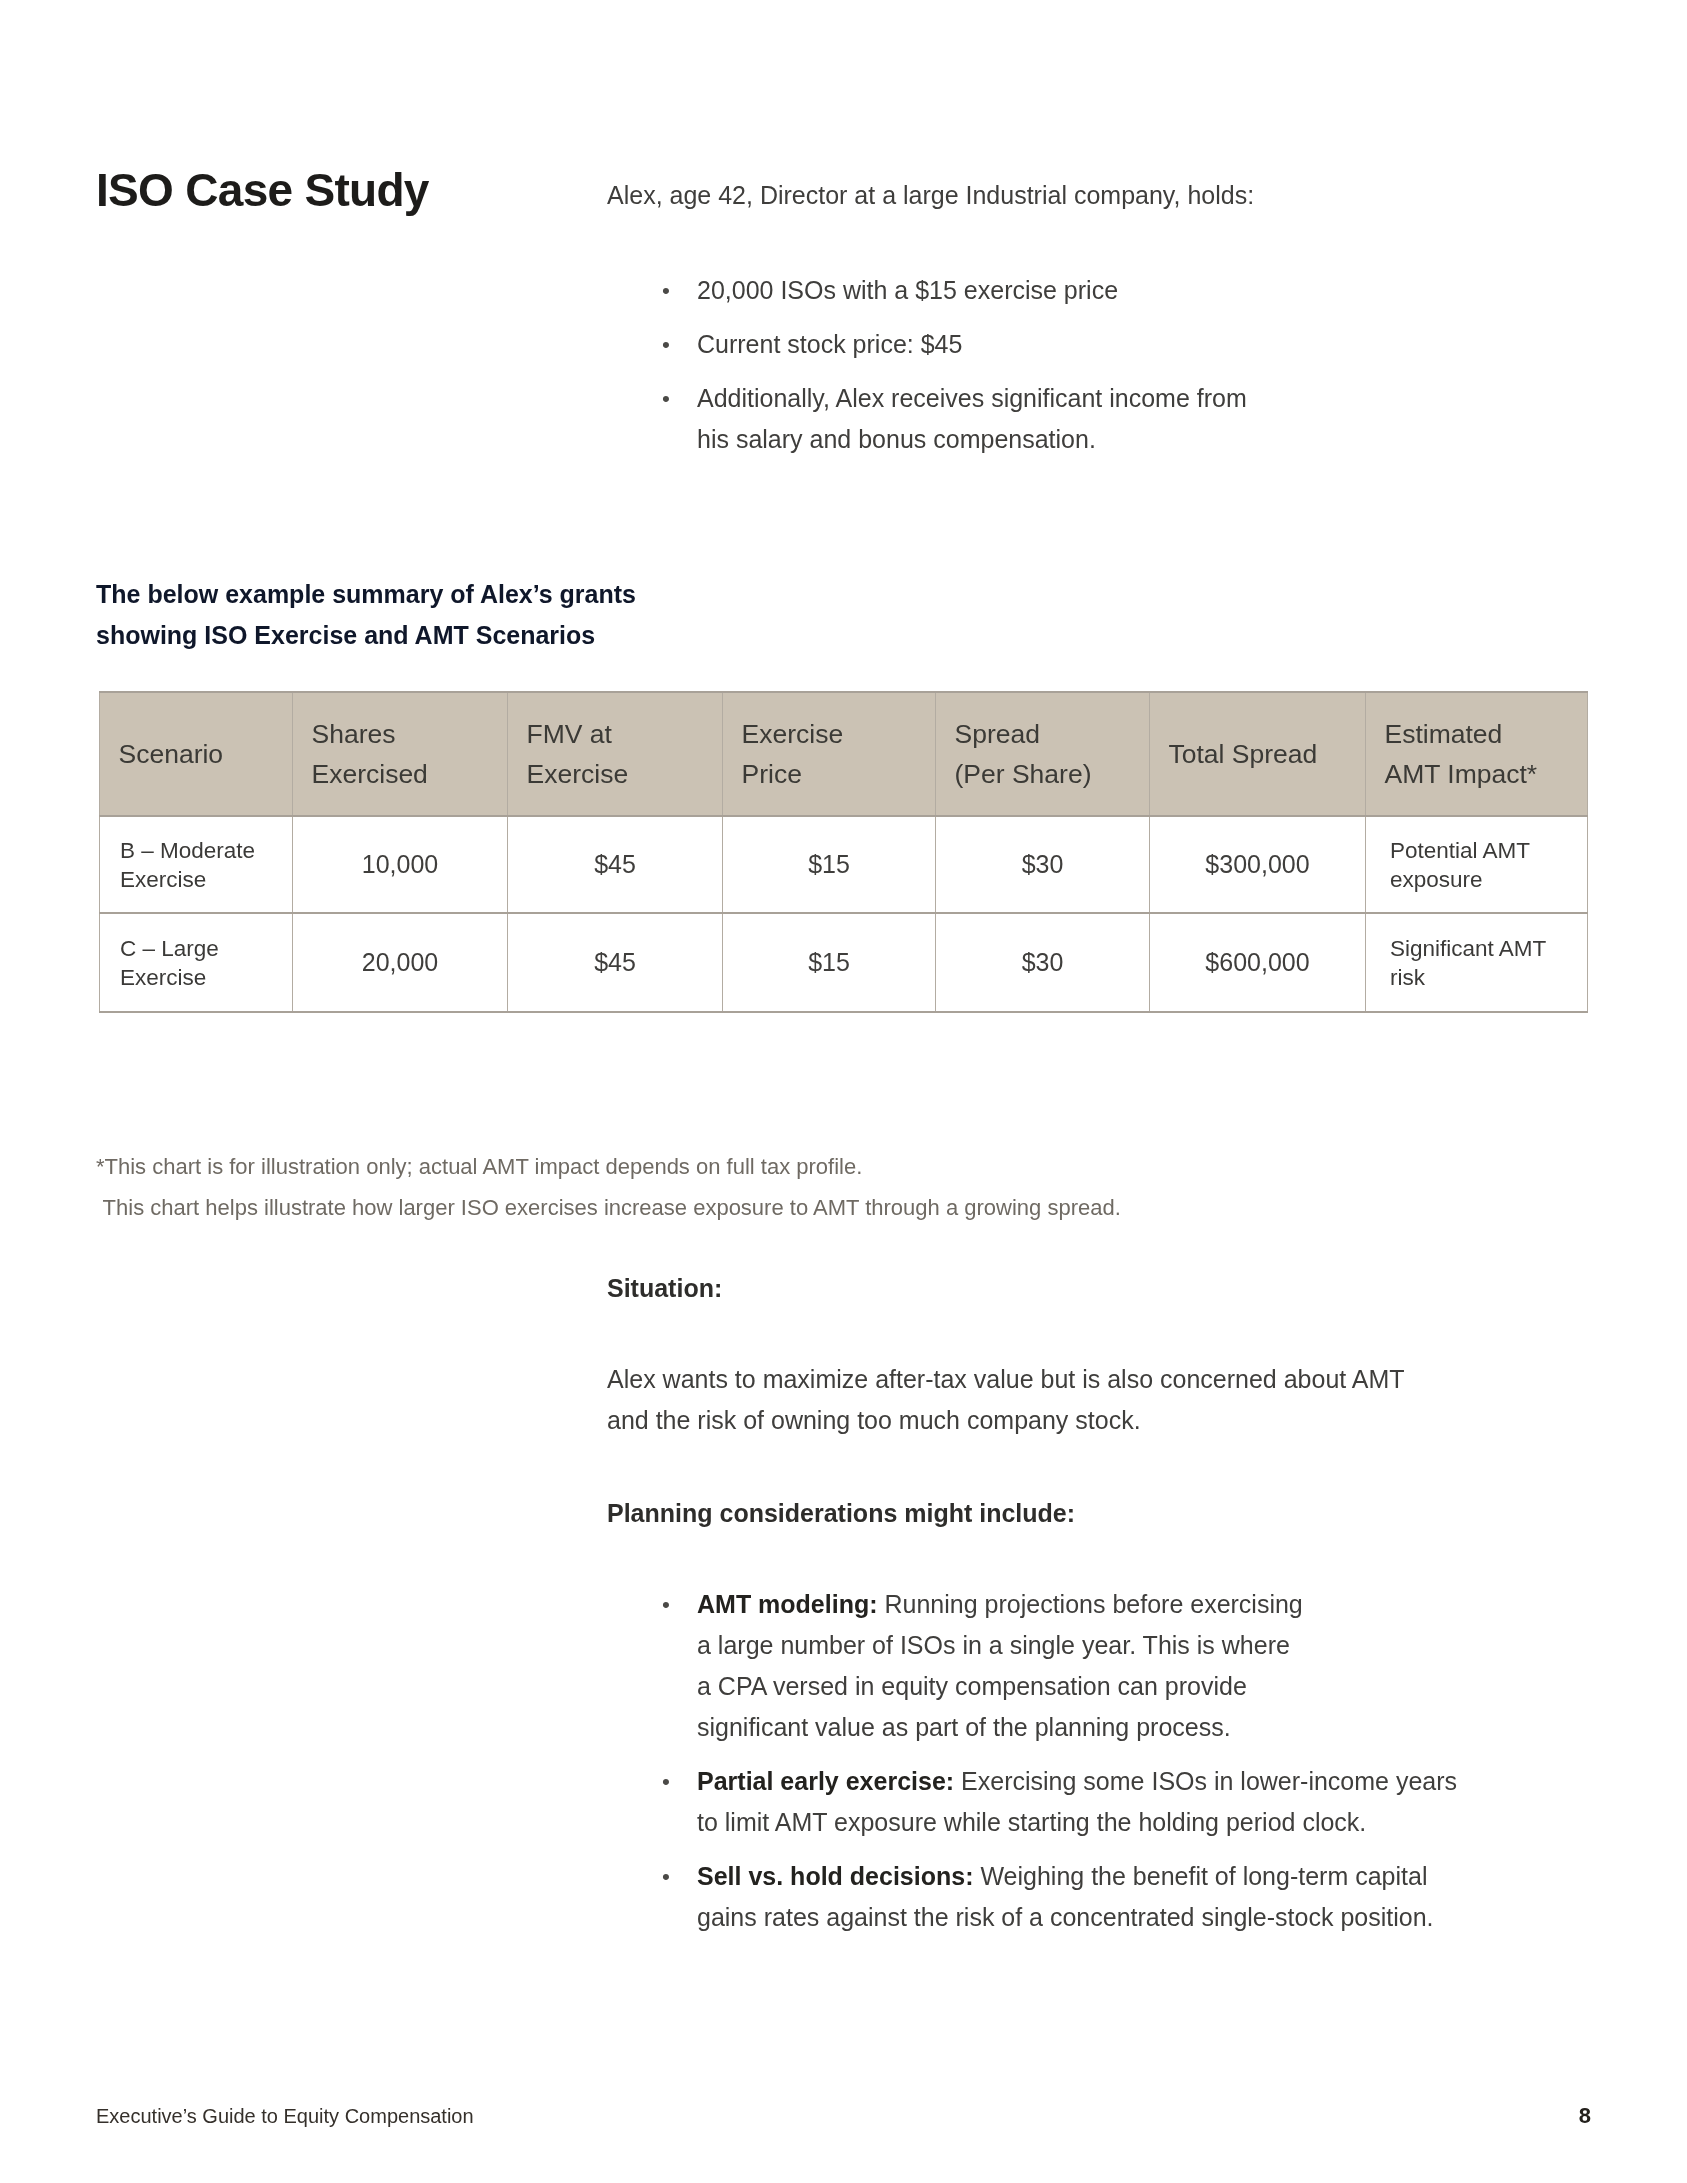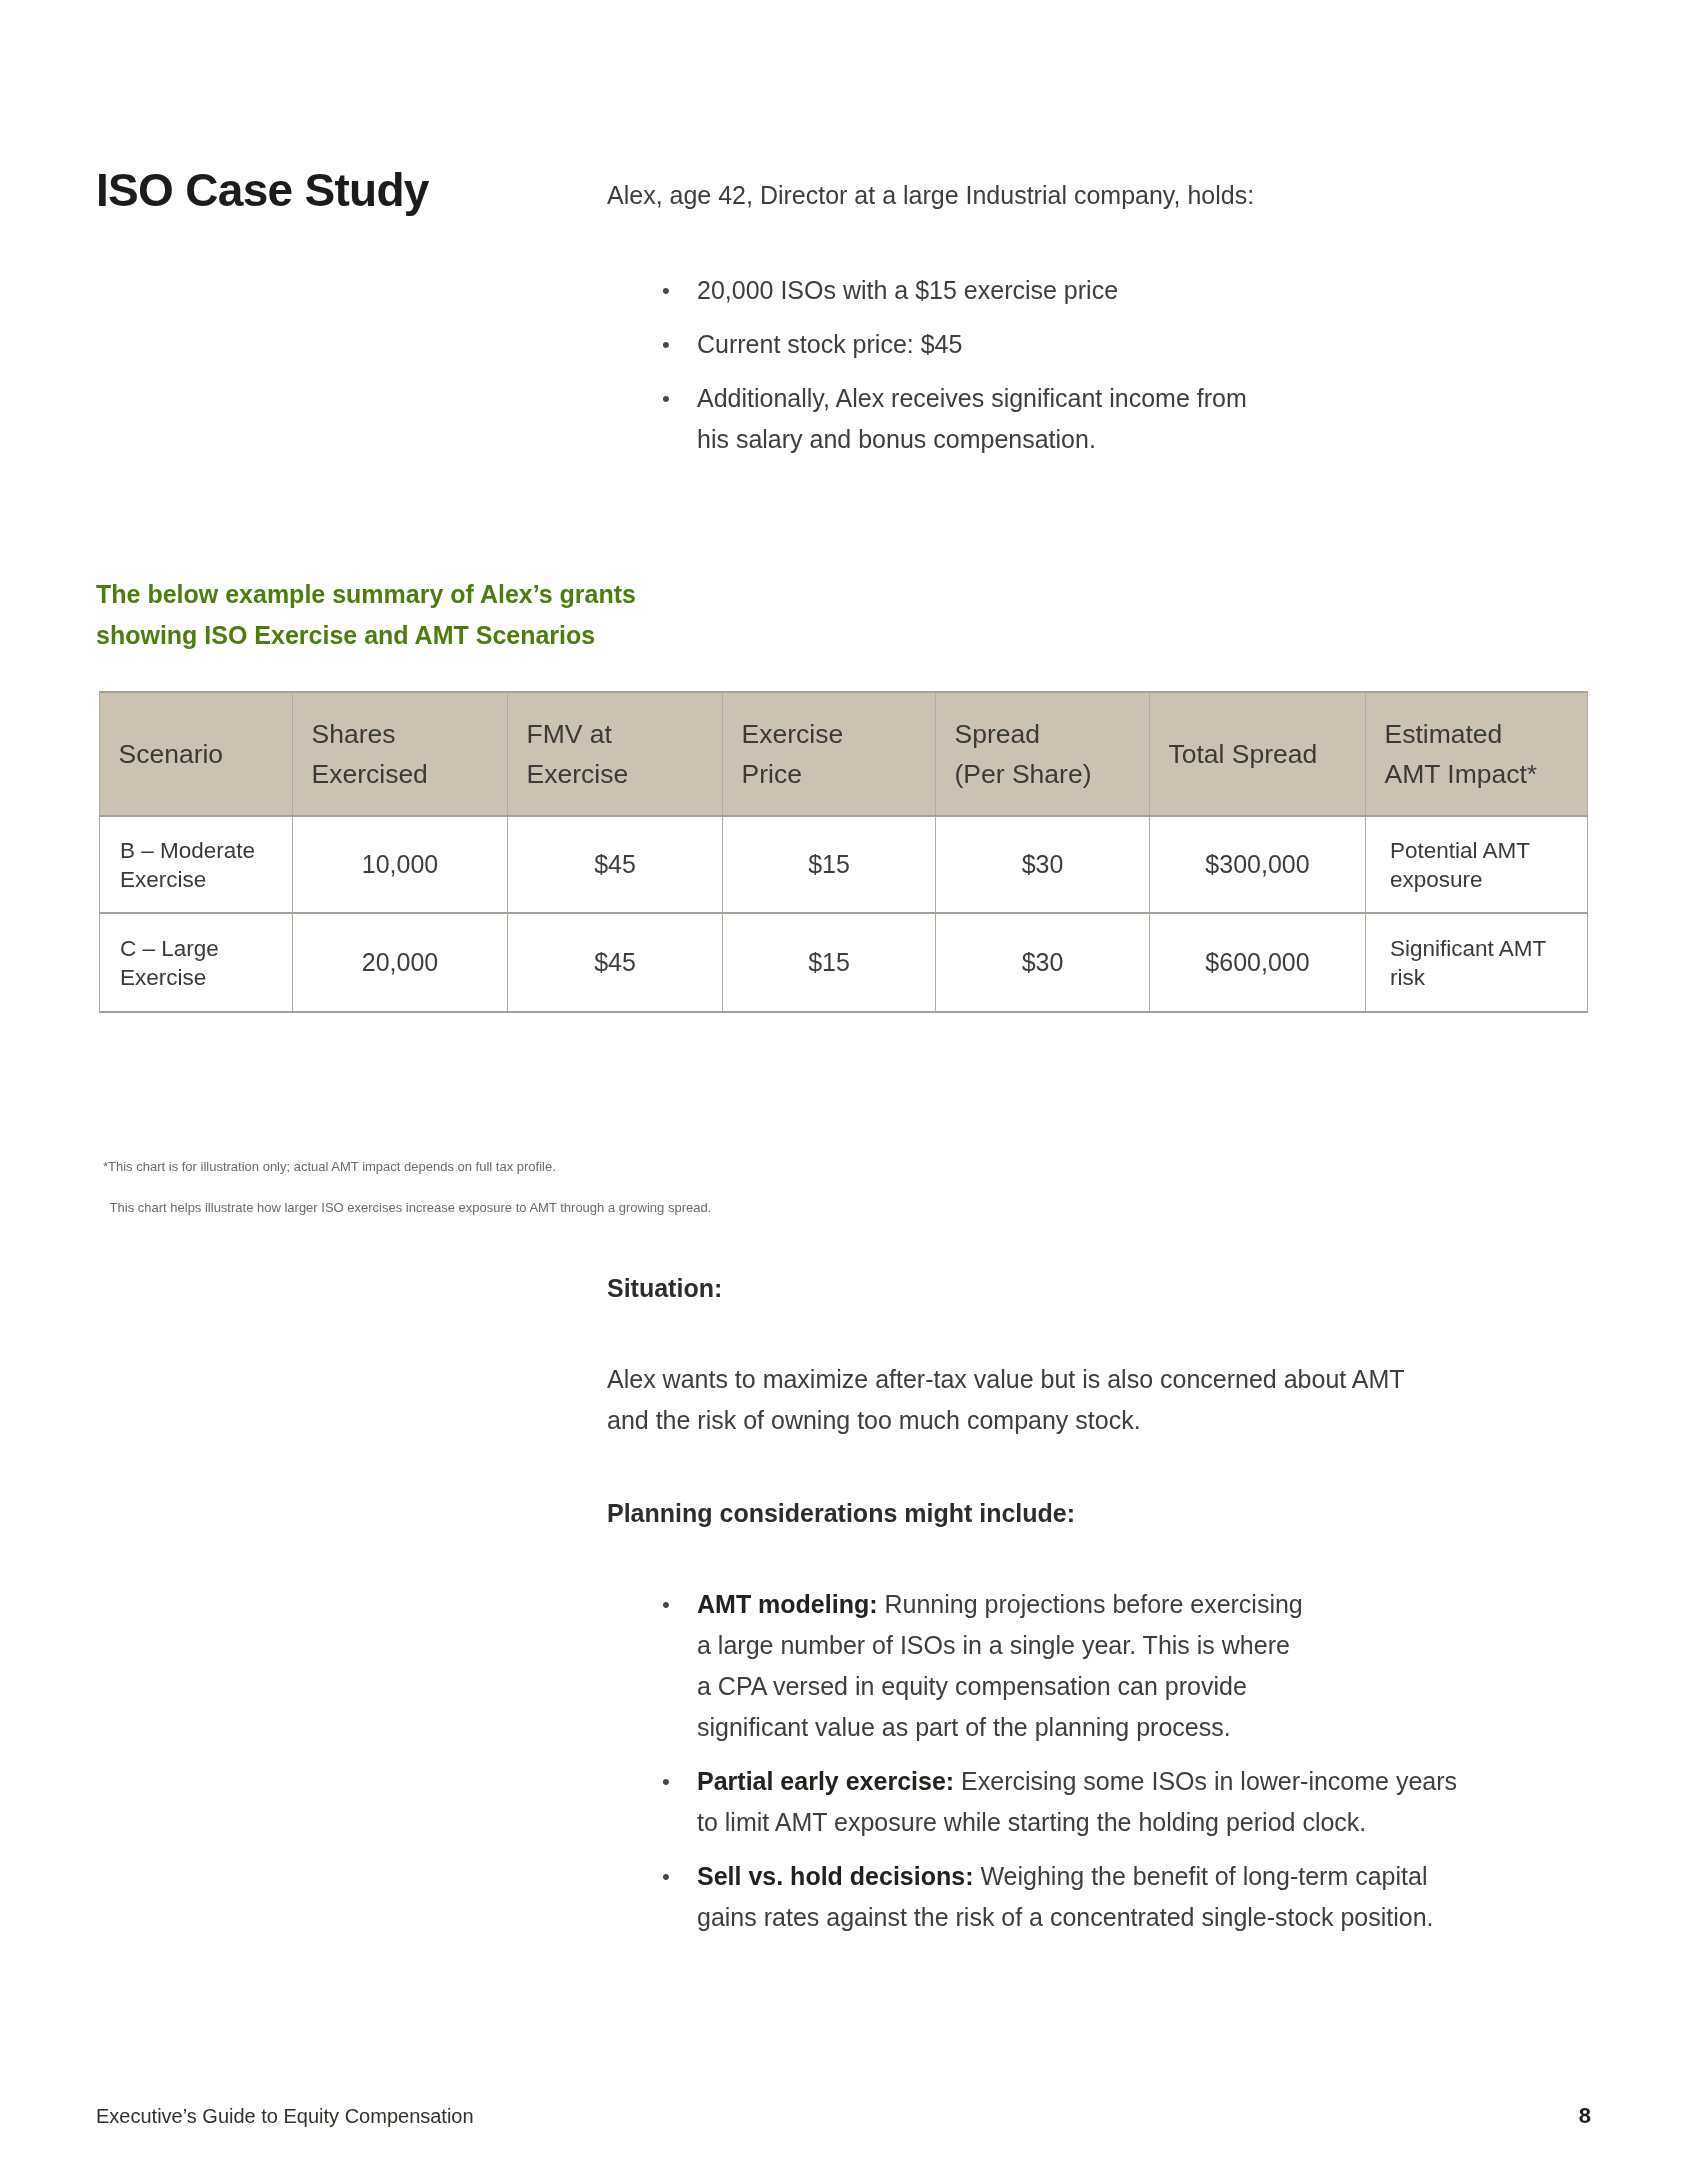--- a/index.html
+++ b/index.html
@@ -72,21 +72,21 @@
     line-height: 41px;
     white-space: pre-line;
   }
   .li-text strong { color: #23221f; font-weight: 700; }
 
   
   .summary-heading {
     left: 96px; top: 574px;
     font-size: 25px;
     font-weight: 700;
-    color: #4d7c0f;
+    color: #0f172a;
     line-height: 41px;
     white-space: pre-line;
   }
 
   
   table.grants {
     left: 99px; top: 691px;
     position: absolute;
     width: 1488px;
     border-collapse: collapse;
@@ -123,24 +123,23 @@
     color: #3b3a38;
   }
   td.num {
     text-align: center;
     font-size: 25px;
     color: #3f3e3c;
   }
 
   .footnotes {
     left: 96px; top: 1146px;
-    font-size: 13px;
+    font-size: 22px;
     line-height: 41px;
     color: #6f6a63;
-    margin-left: 7px;
   }
   .footnotes .fn2 { padding-left: 6.6px; }
 
   
   .footer {
     left: 96px; top: 2103px;
     width: 1495px;
     display: flex;
     justify-content: space-between;
     align-items: baseline;

